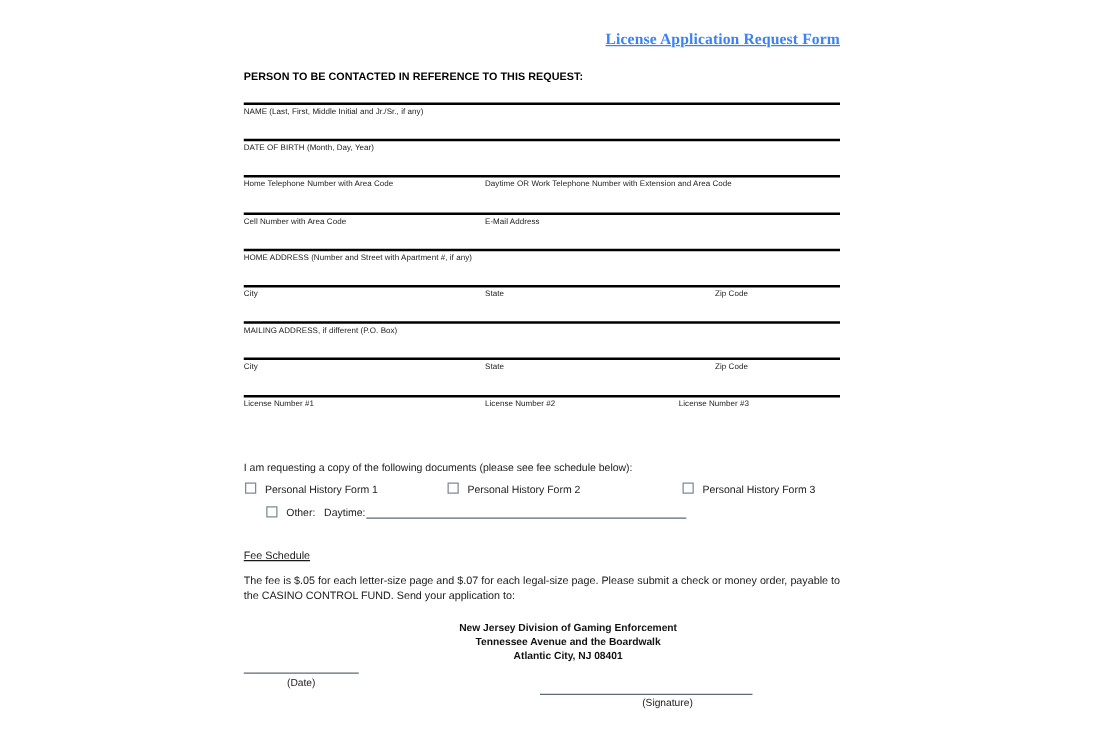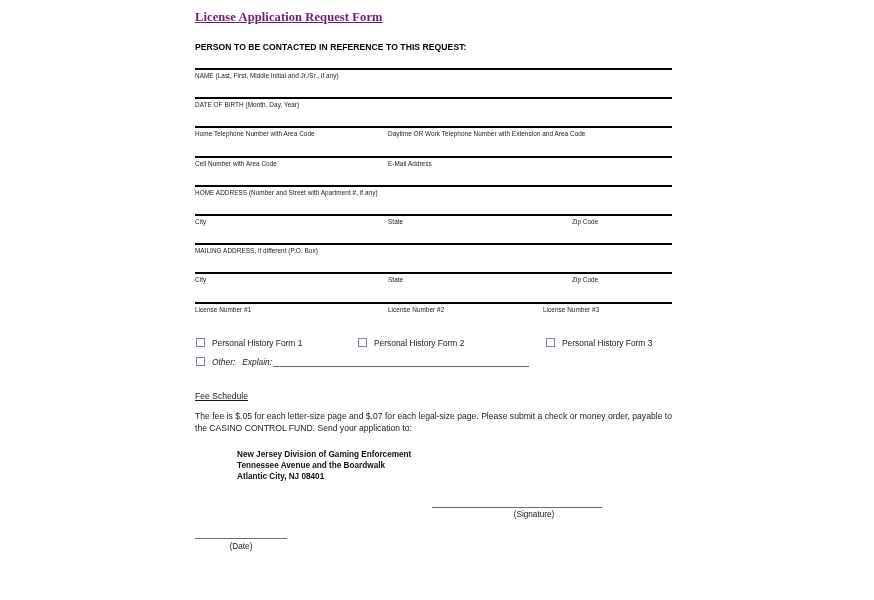--- a/index.html
+++ b/index.html
@@ -26,28 +26,28 @@
 
   
   .content {
     position: absolute;
     left: 195px;
     top: 0;
     width: 477px;
   }
 
   .doc-title {
-    text-align: left;
+    text-align: right;
     font-family: "Liberation Serif", serif;
     font-weight: bold;
     font-size: 12.5px;
     letter-spacing: 0.1px;
     text-decoration: underline;
-    margin-top: 10px;
-    color: #701a75;
+    margin-top: 24px;
+    color: #3b82f6;
   }
 
   .section-heading {
     margin-top: 17px;
     font-size: 8.6px;
     font-weight: bold;
     letter-spacing: 0.05px;
     color: #000000;
   }
 
@@ -87,21 +87,21 @@
   .cb-item {
     position: absolute;
     top: 0;
     display: flex;
     align-items: center;
     white-space: nowrap;
   }
   .cb-item.p1 { left: 1px; }
   .cb-item.p2 { left: 163px; }
   .cb-item.p3 { left: 351px; }
-  .cb-item.other { left: 1px; font-style: italic; }
+  .cb-item.other { left: 18px; }
   .cbox {
     width: 9px;
     height: 9px;
     border: 1px solid #7b8a9a;
     background: #ffffff;
     box-sizing: border-box;
     flex: 0 0 auto;
   }
   .cb-label {
     font-size: 8.4px;
@@ -131,20 +131,21 @@
   .fee-text {
     margin-top: 9px;
     font-size: 8.6px;
     line-height: 12.6px;
     text-align: justify;
     color: #1a1a1a;
   }
 
   .mail-block {
     margin-top: 14px;
+    text-align: center;
     font-size: 8.2px;
     font-weight: bold;
     line-height: 11.2px;
     color: #111111;
     padding-left: 42px;
   }
 
   
   .sig-wrap {
     position: relative;
@@ -238,41 +239,42 @@
       </div>
 
       <div class="field-row">
         <span class="lbl col1">License Number #1</span>
         <span class="lbl col2">License Number #2</span>
         <span class="lbl col3b">License Number #3</span>
       </div>
 
     </div>
 
+    <div class="request-line">I am requesting a copy of the following documents (please see fee schedule below):</div>
 
     <div class="cb-row">
       <div class="cb-item p1">
         <span class="cbox"></span>
         <span class="cb-label">Personal History Form 1</span>
       </div>
       <div class="cb-item p2">
         <span class="cbox"></span>
         <span class="cb-label">Personal History Form 2</span>
       </div>
       <div class="cb-item p3">
         <span class="cbox"></span>
         <span class="cb-label">Personal History Form 3</span>
       </div>
     </div>
 
     <div class="cb-row">
       <div class="cb-item other">
         <span class="cbox"></span>
         <span class="cb-label">Other:</span>
-        <span class="explain-label">Explain:</span>
+        <span class="explain-label">Daytime:</span>
         <span class="explain-rule"></span>
       </div>
     </div>
 
     <div class="fee-heading">Fee Schedule</div>
     <div class="fee-text">The fee is $.05 for each letter-size page and $.07 for each legal-size page. Please submit a check or money order, payable to the CASINO CONTROL FUND. Send your application to:</div>
 
     <div class="mail-block">
       <div>New Jersey Division of Gaming Enforcement</div>
       <div>Tennessee Avenue and the Boardwalk</div>

